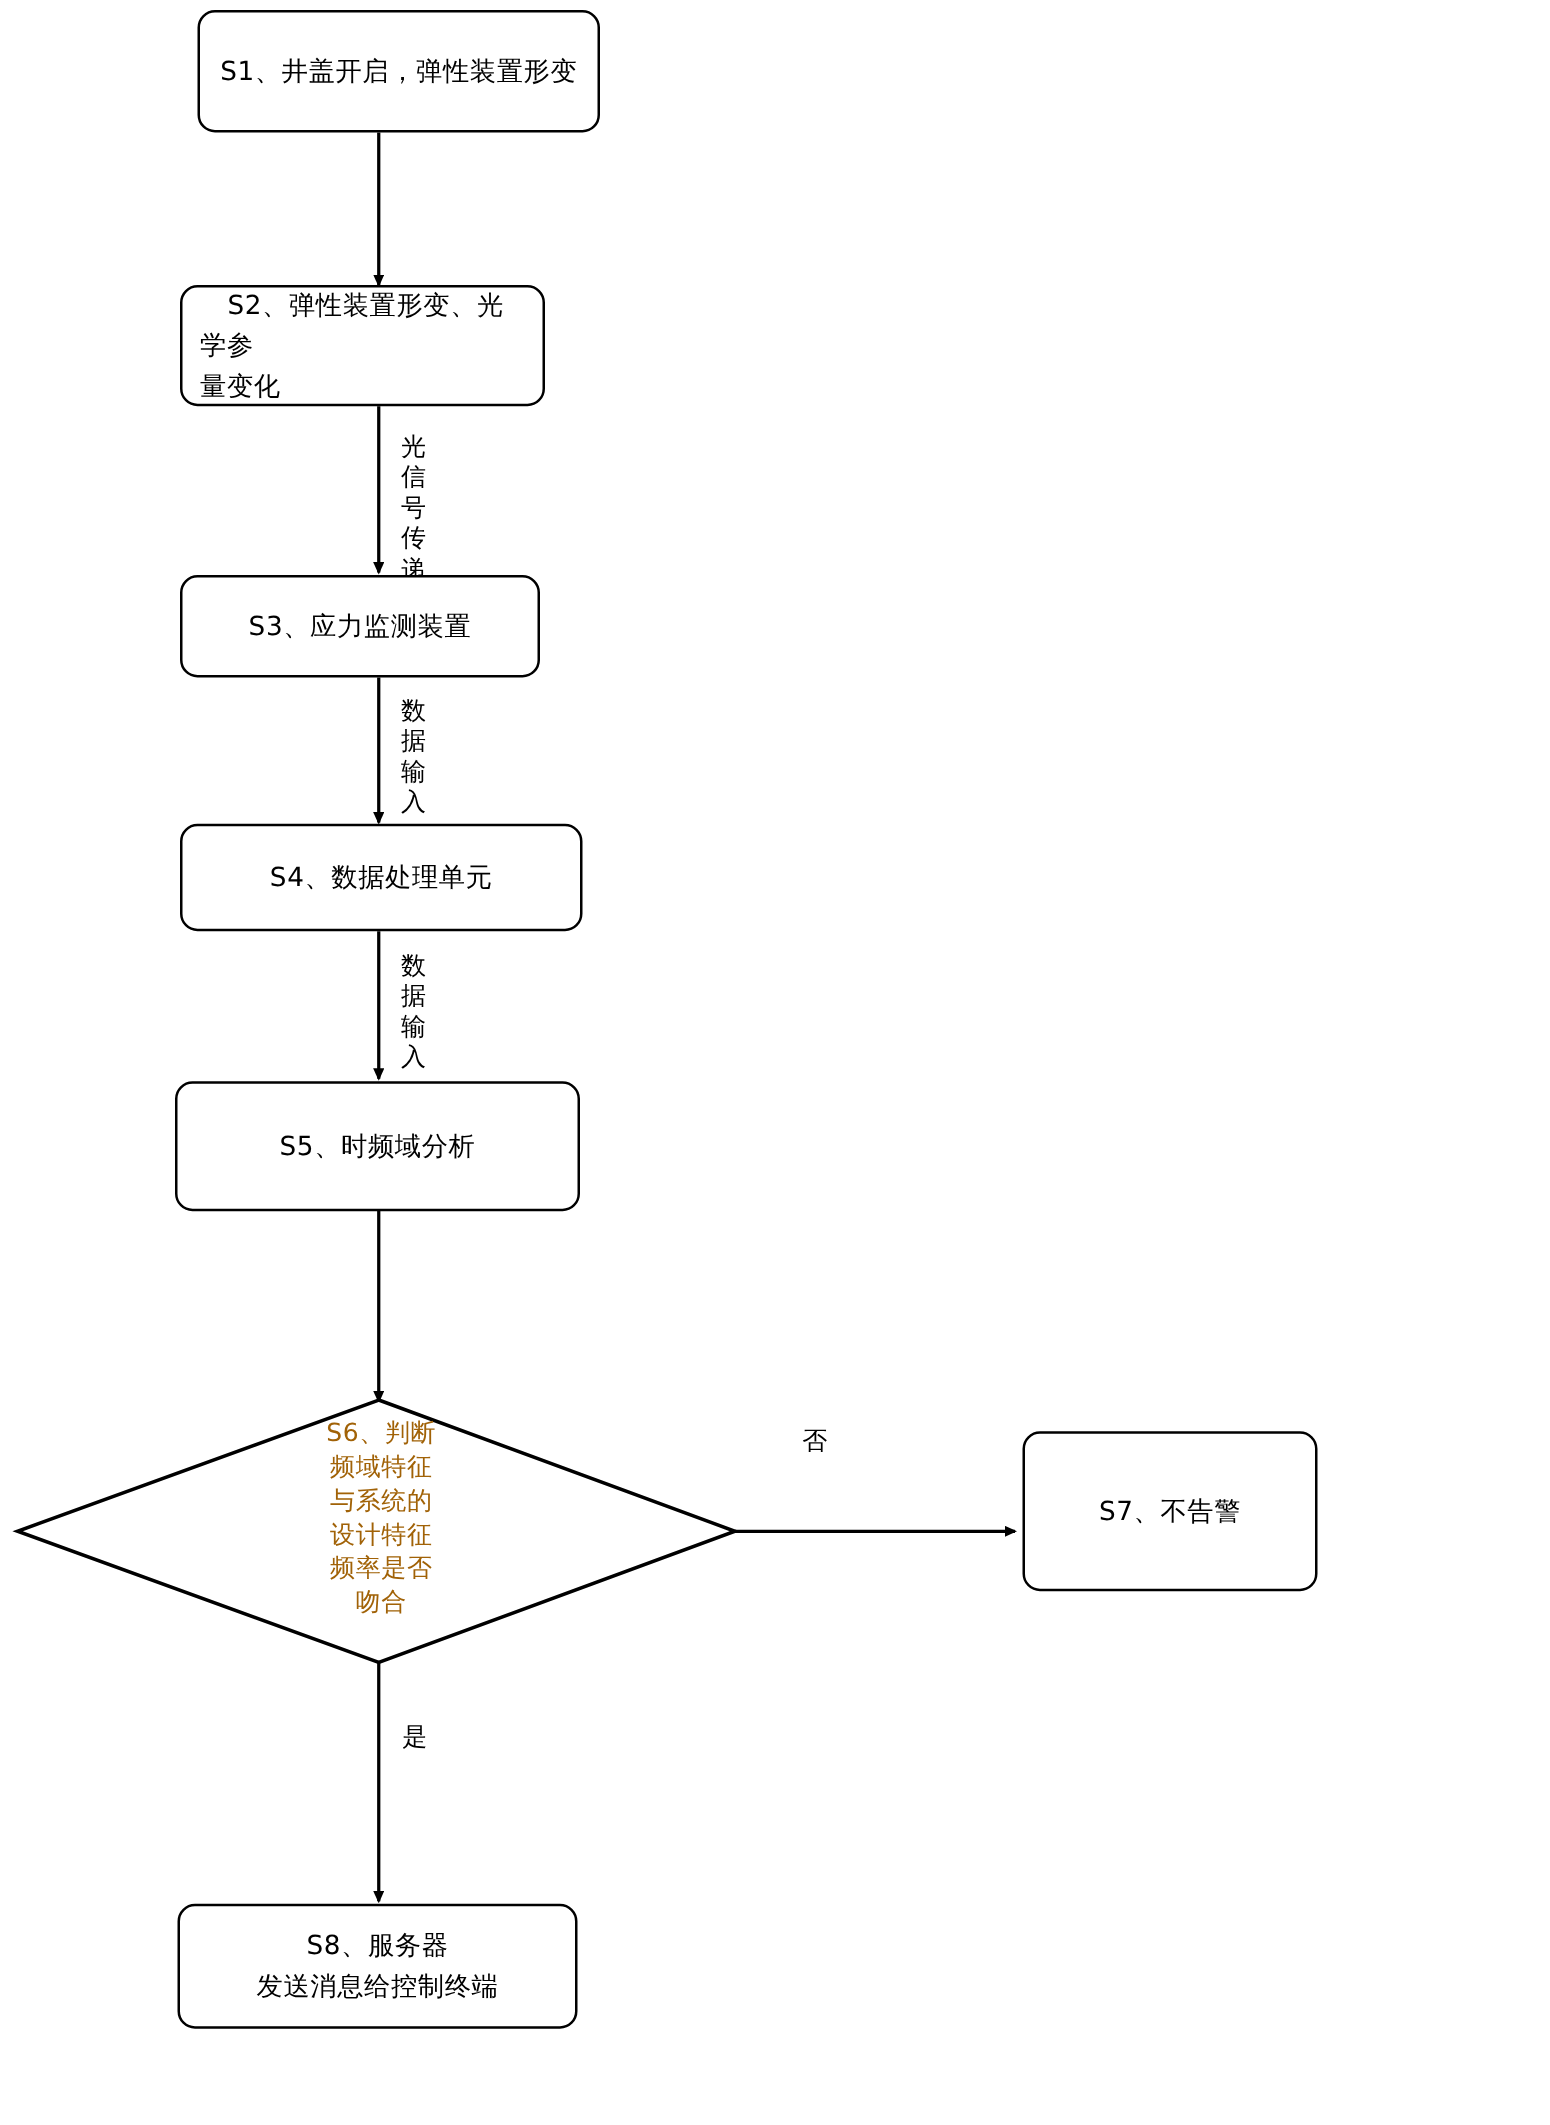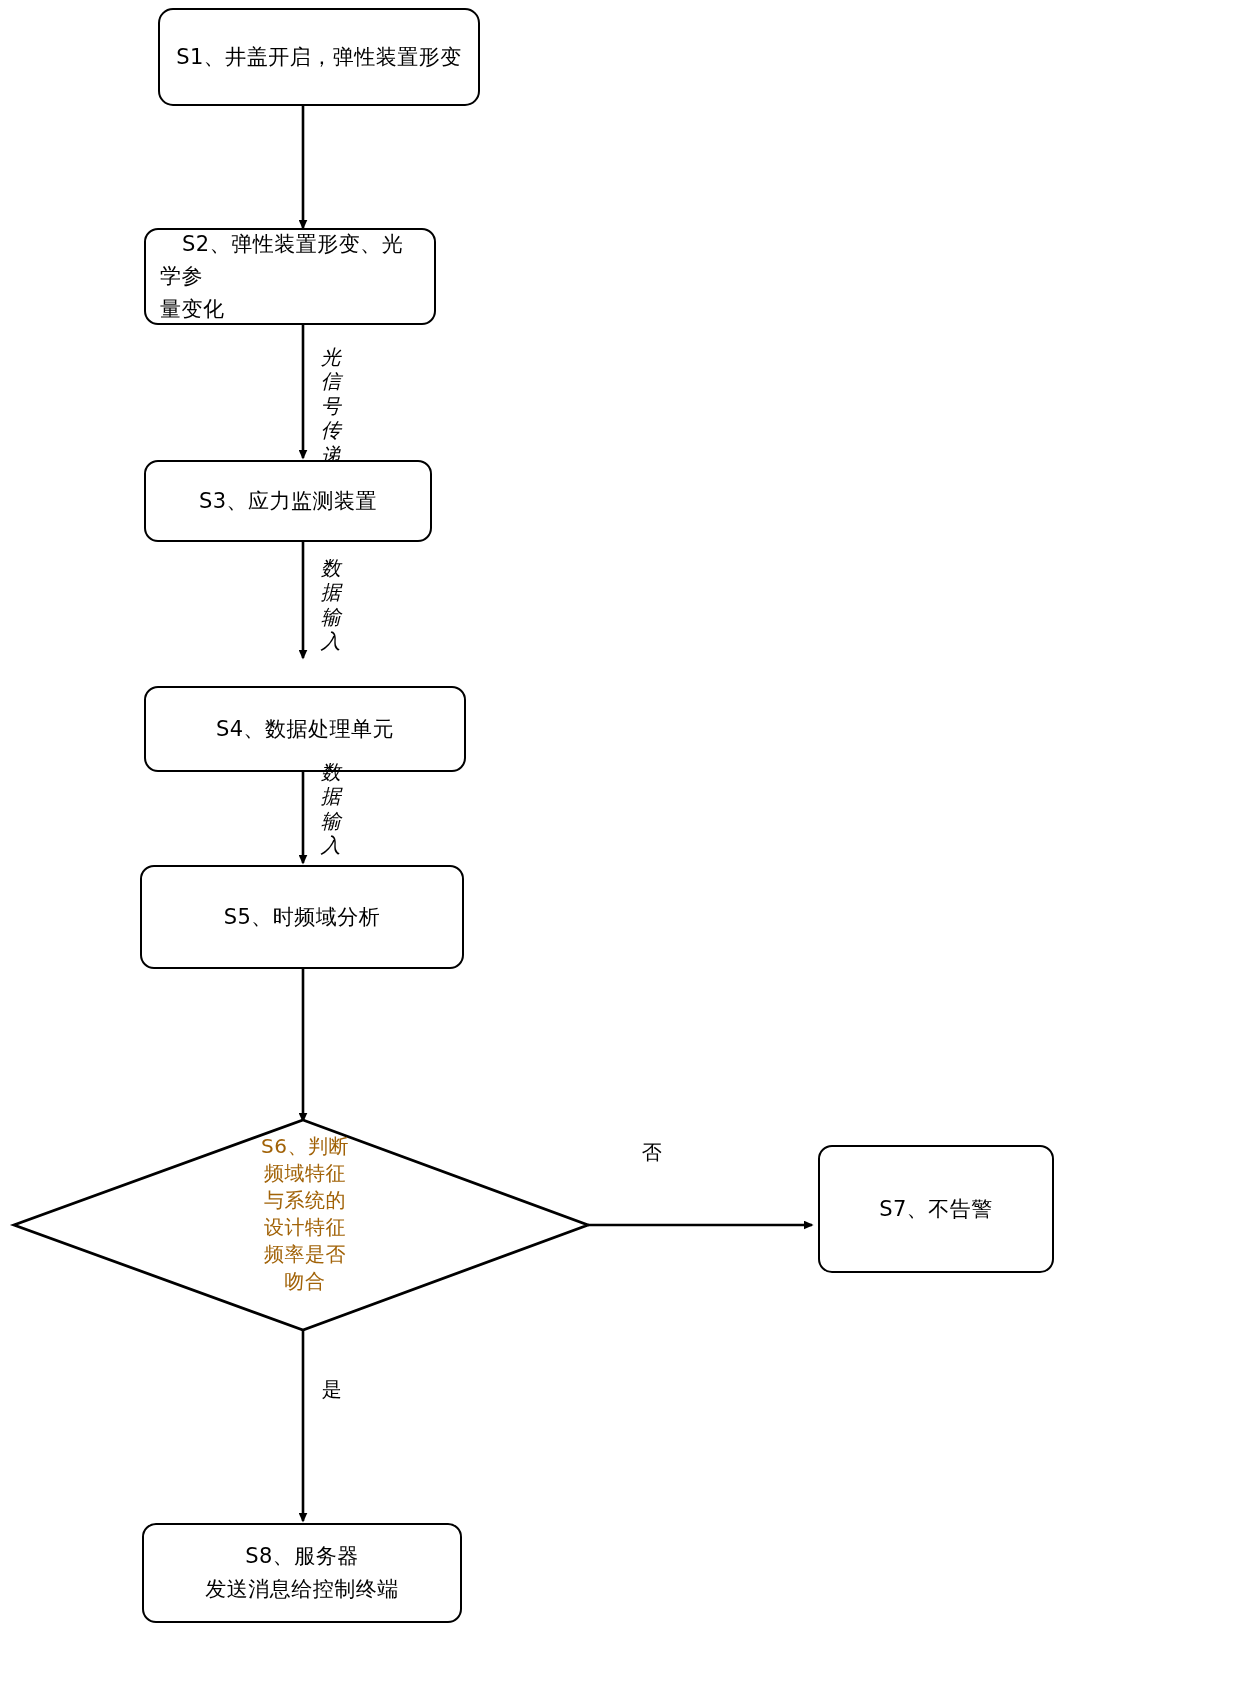--- a/index.html
+++ b/index.html
@@ -68,21 +68,20 @@
     position: absolute;
     font-size: 20px;
     line-height: 1.22;
     color: #000000;
     text-align: center;
     letter-spacing: 0.5px;
   }
   .edge-label.vertical {
     width: 26px;
     word-break: break-all;
-    font-style: italic;
   }
 </style>
 </head>
 <body>
 
 <div id="canvas">
 
   <svg class="wires" viewBox="0 0 1240 1700" xmlns="http://www.w3.org/2000/svg">
     <defs>
       <marker id="arrowhead" markerWidth="10" markerHeight="9" refX="8.4" refY="4.5" orient="auto" markerUnits="userSpaceOnUse">
@@ -100,38 +99,38 @@
 
     <line x1="303" y1="948" x2="303" y2="1121" stroke="#000000" stroke-width="2.6" marker-end="url(#arrowhead)"></line>
 
     <polygon points="303,1120 588,1225 303,1330 14,1225" fill="#ffffff" stroke="#000000" stroke-width="2.8"></polygon>
 
     <line x1="588" y1="1225" x2="812" y2="1225" stroke="#000000" stroke-width="2.6" marker-end="url(#arrowhead)"></line>
 
     <line x1="303" y1="1330" x2="303" y2="1521" stroke="#000000" stroke-width="2.6" marker-end="url(#arrowhead)"></line>
   </svg>
 
-  <div class="node" style="left:158px; top:8px; width:322px; height:98px;border-radius:15px;">
+  <div class="node" style="left:158px; top:8px; width:322px; height:98px;">
     <span class="label">S1、井盖开启，弹性装置形变</span>
   </div>
 
   <div class="node left-align" style="left:144px; top:228px; width:292px; height:97px;">
     <span class="label">S2、弹性装置形变、光学参
 量变化</span>
   </div>
 
   <div class="edge-label vertical" style="left:318px; top:345px;">光信号传递</div>
 
   <div class="node" style="left:144px; top:460px; width:288px; height:82px;">
     <span class="label">S3、应力监测装置</span>
   </div>
 
   <div class="edge-label vertical" style="left:318px; top:556px;">数据输入</div>
 
-  <div class="node" style="left:144px; top:659px; width:322px; height:86px;margin-top:27px;">
+  <div class="node" style="left:144px; top:659px; width:322px; height:86px;">
     <span class="label">S4、数据处理单元</span>
   </div>
 
   <div class="edge-label vertical" style="left:318px; top:760px;">数据输入</div>
 
   <div class="node" style="left:140px; top:865px; width:324px; height:104px;">
     <span class="label">S5、时频域分析</span>
   </div>
 
   <div class="diamond-text" style="left:233px; top:1133px; width:144px;">S6、判断

